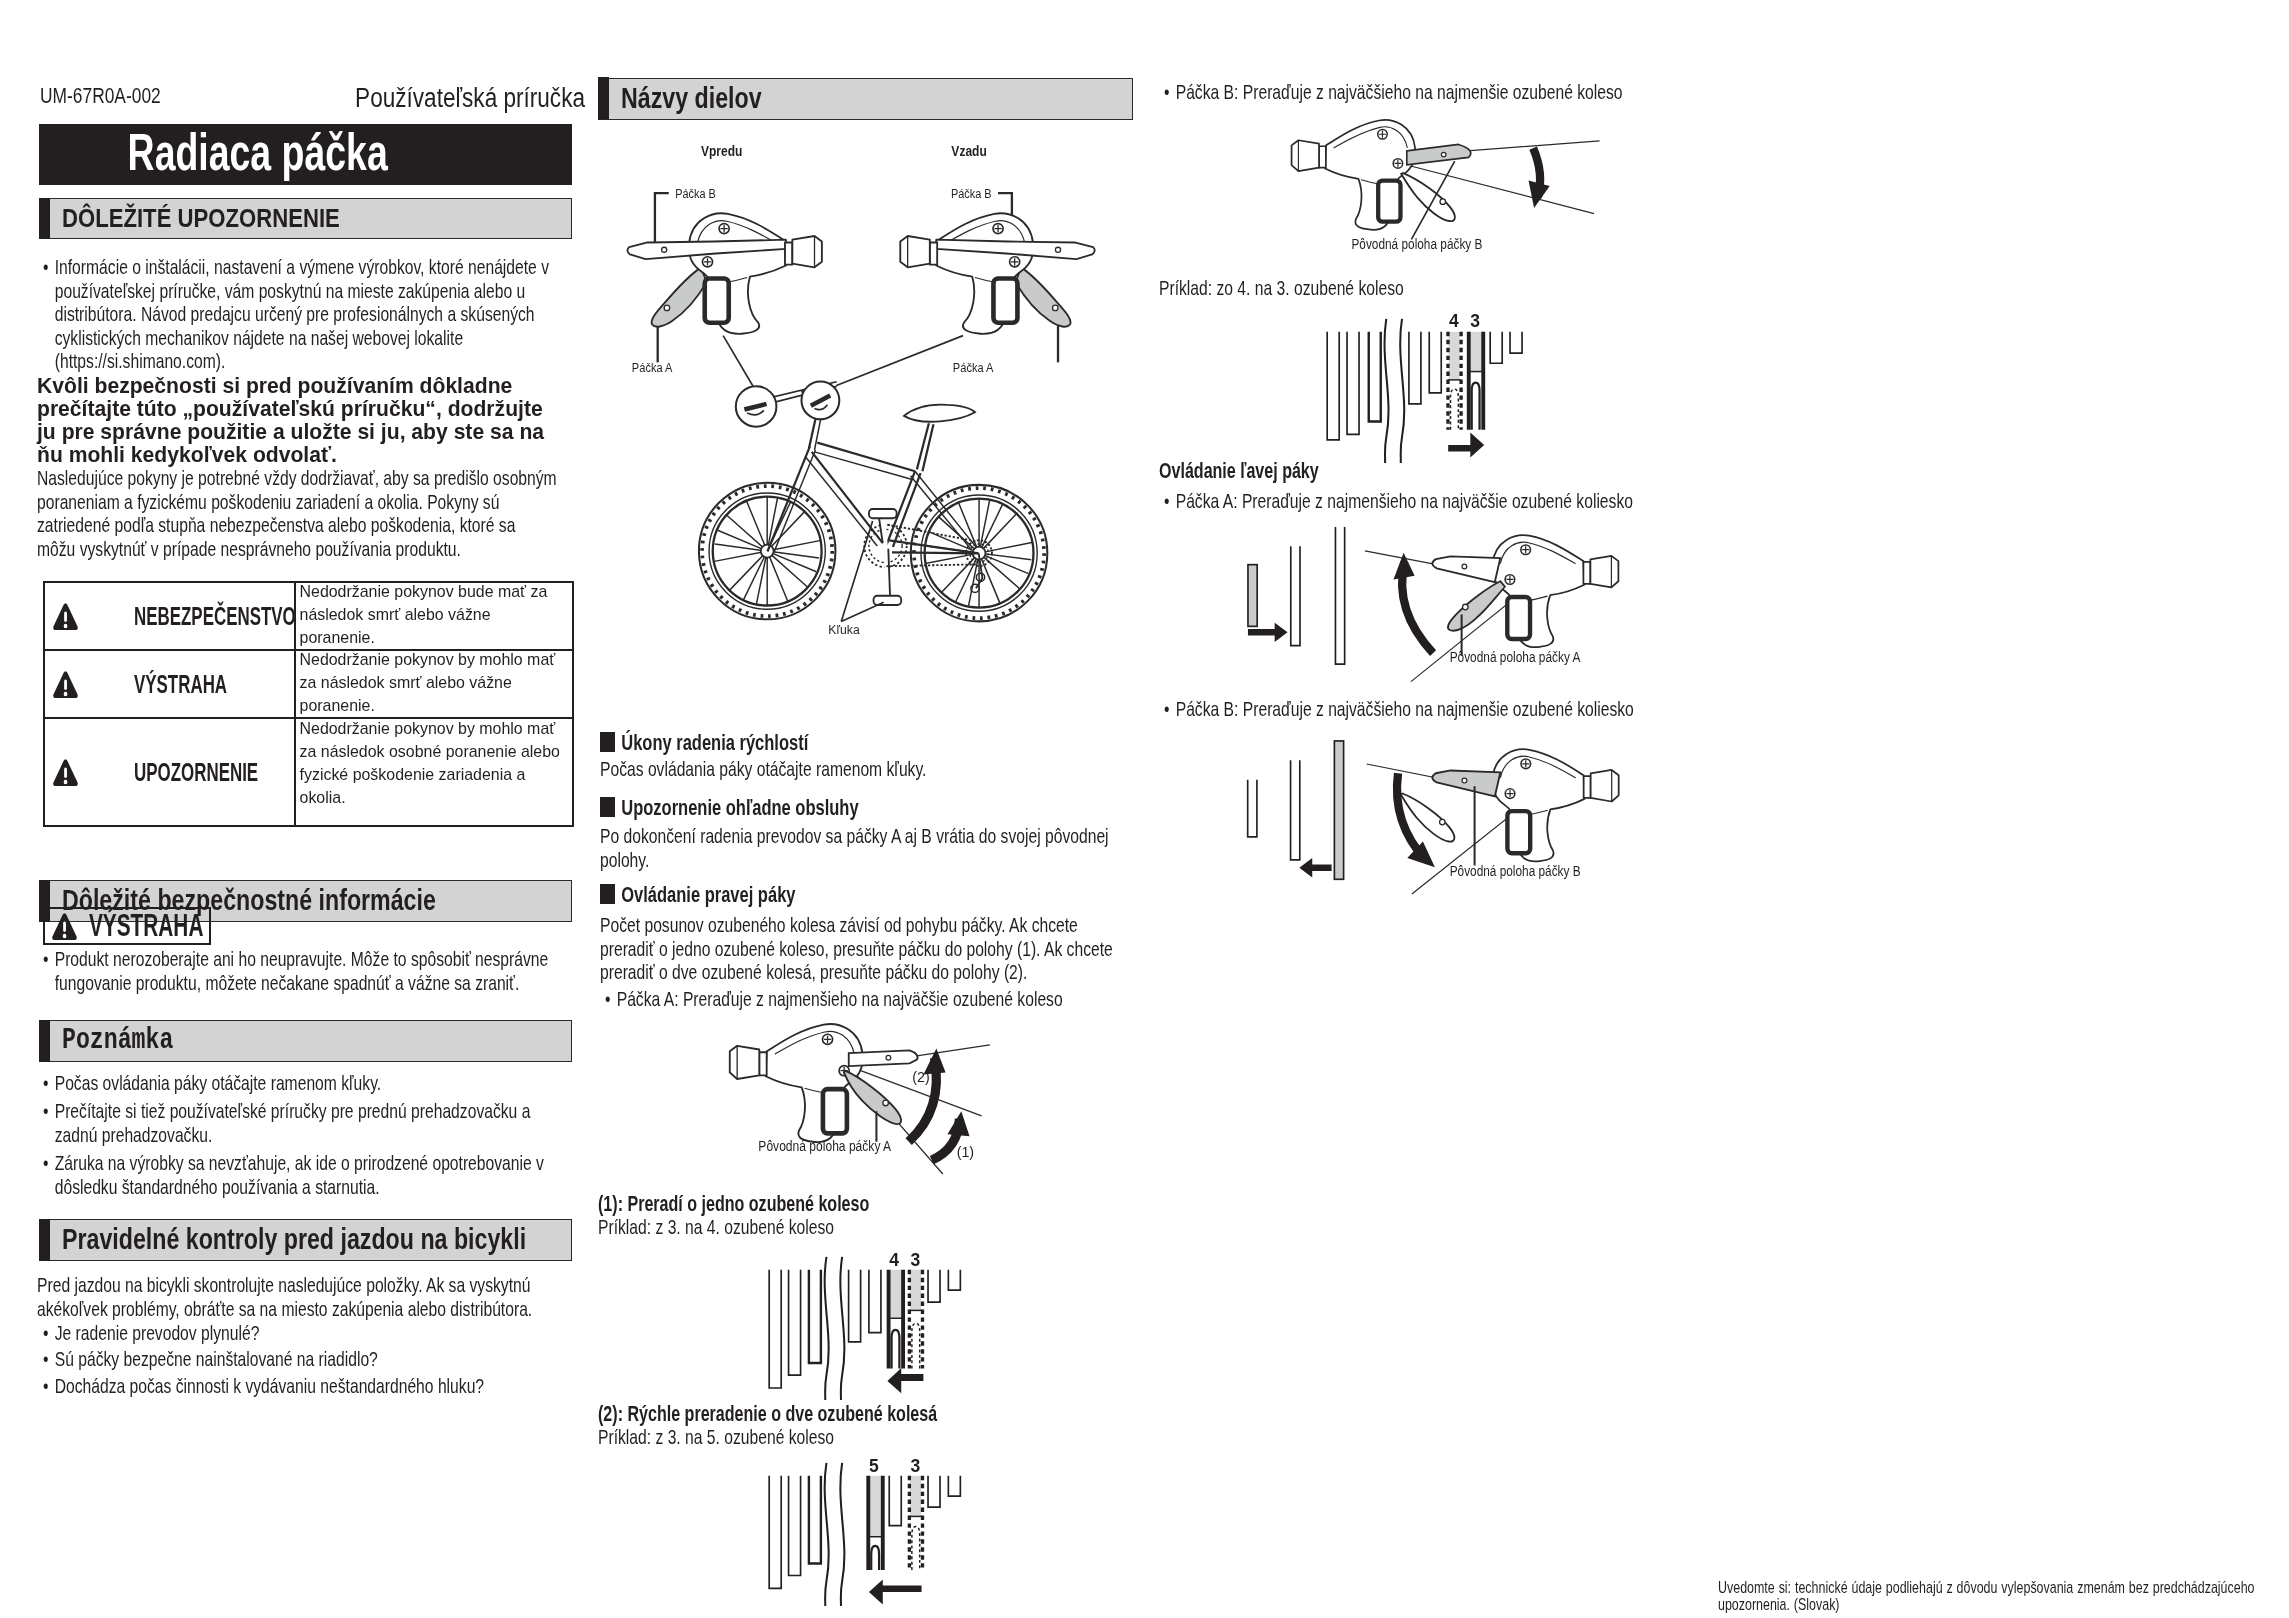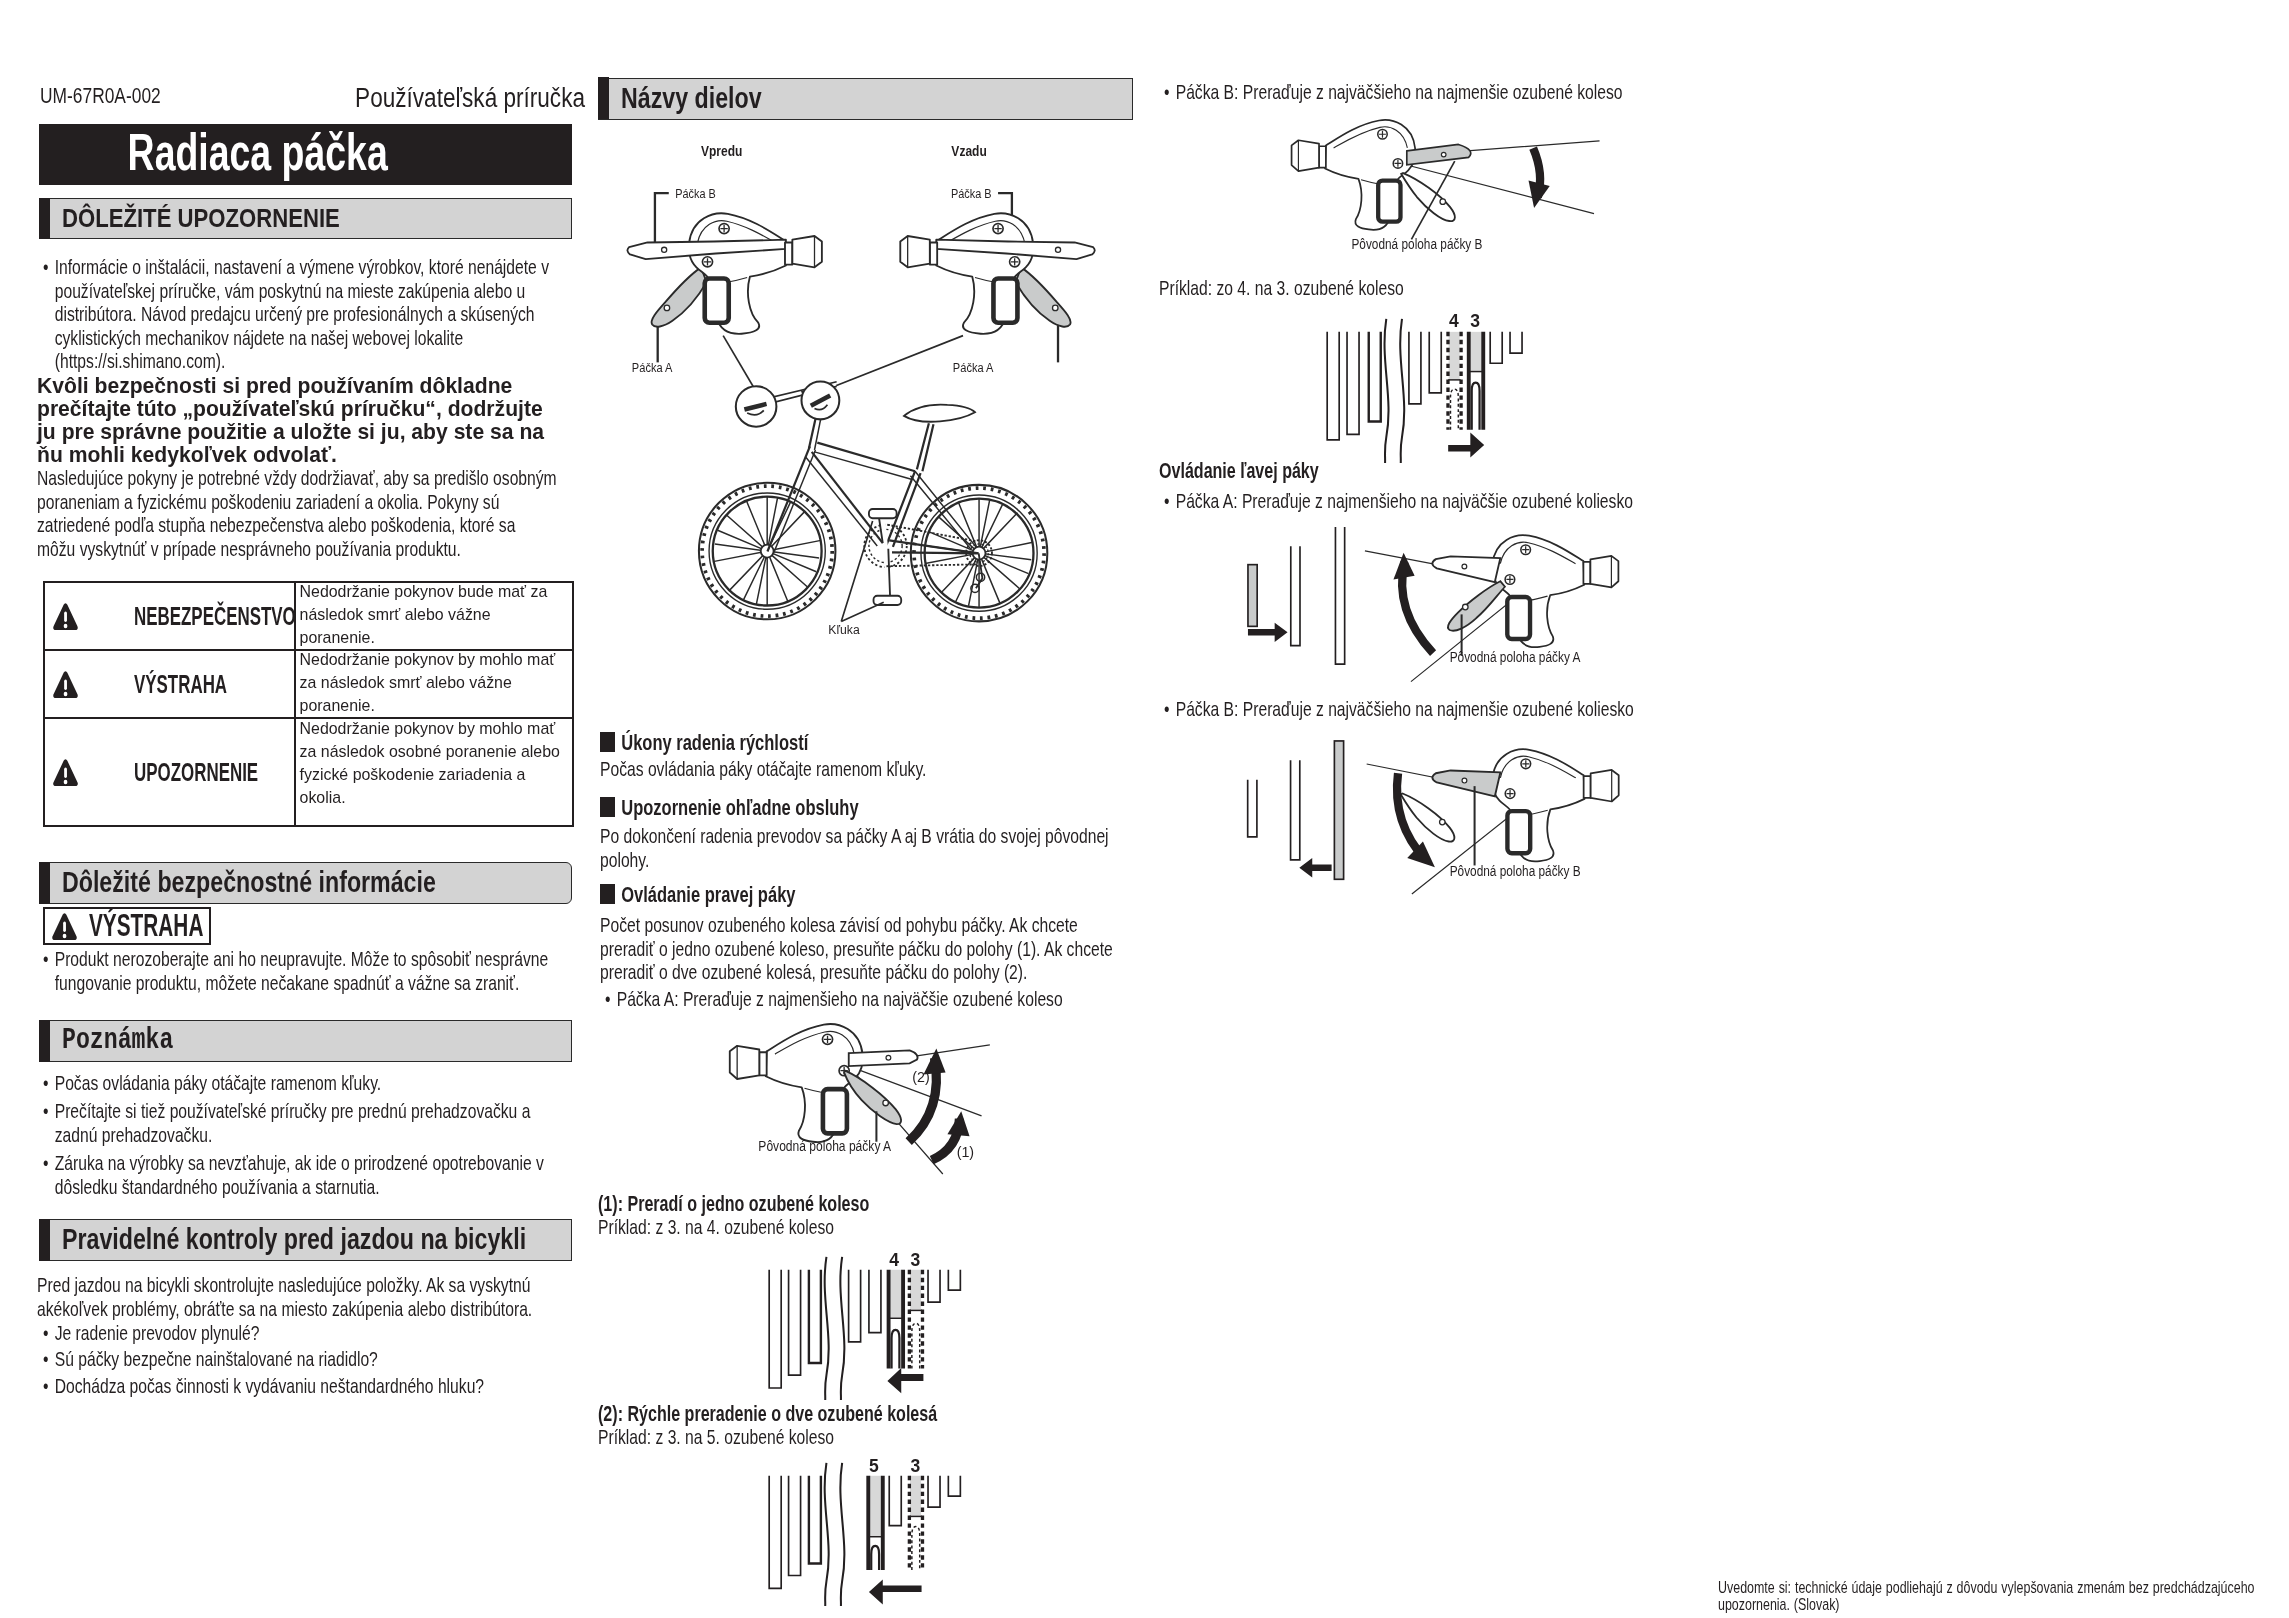--- a/index.html
+++ b/index.html
@@ -131,21 +131,21 @@
               <span>UPOZORNENIE</span>
             </div>
           </td>
     <td class="txt">
             <div class="celltxt">Nedodržanie pokynov by mohlo mať<br>za následok osobné poranenie alebo<br>fyzické poškodenie zariadenia a<br>okolia.</div>
           </td>
   </tr>
 </tbody>
     </table>
 
-<div class="bar" style="top:814px;border-radius:6px;">
+<div class="bar" style="top:832px;">
       <div class="stripe"></div>
       <div class="lbl">Dôležité bezpečnostné informácie</div>
     </div>
 
 <div class="abs" style="left:43px; top:859px; width:168px; height:38px; border:2.8px solid #231f20; display:flex; align-items:center; padding-left:5.5px;">
   <svg width="27" height="29" viewBox="0 0 26 23" preserveAspectRatio="none" style="flex:none;">
         <path d="M11.2 2.2 L1.5 19.2 Q0.7 20.7 1.6 21.6 Q2.3 22.3 3.6 22.3 L22.4 22.3 Q23.7 22.3 24.4 21.6 Q25.3 20.7 24.5 19.2 L14.8 2.2 Q14.1 1 13 1 Q11.9 1 11.2 2.2 Z" fill="#231f20"></path>
         <rect x="11.7" y="7.6" width="2.7" height="8.2" rx="1.35" fill="#fff"></rect>
         <circle cx="13.05" cy="19" r="1.8" fill="#fff"></circle>
       </svg>

